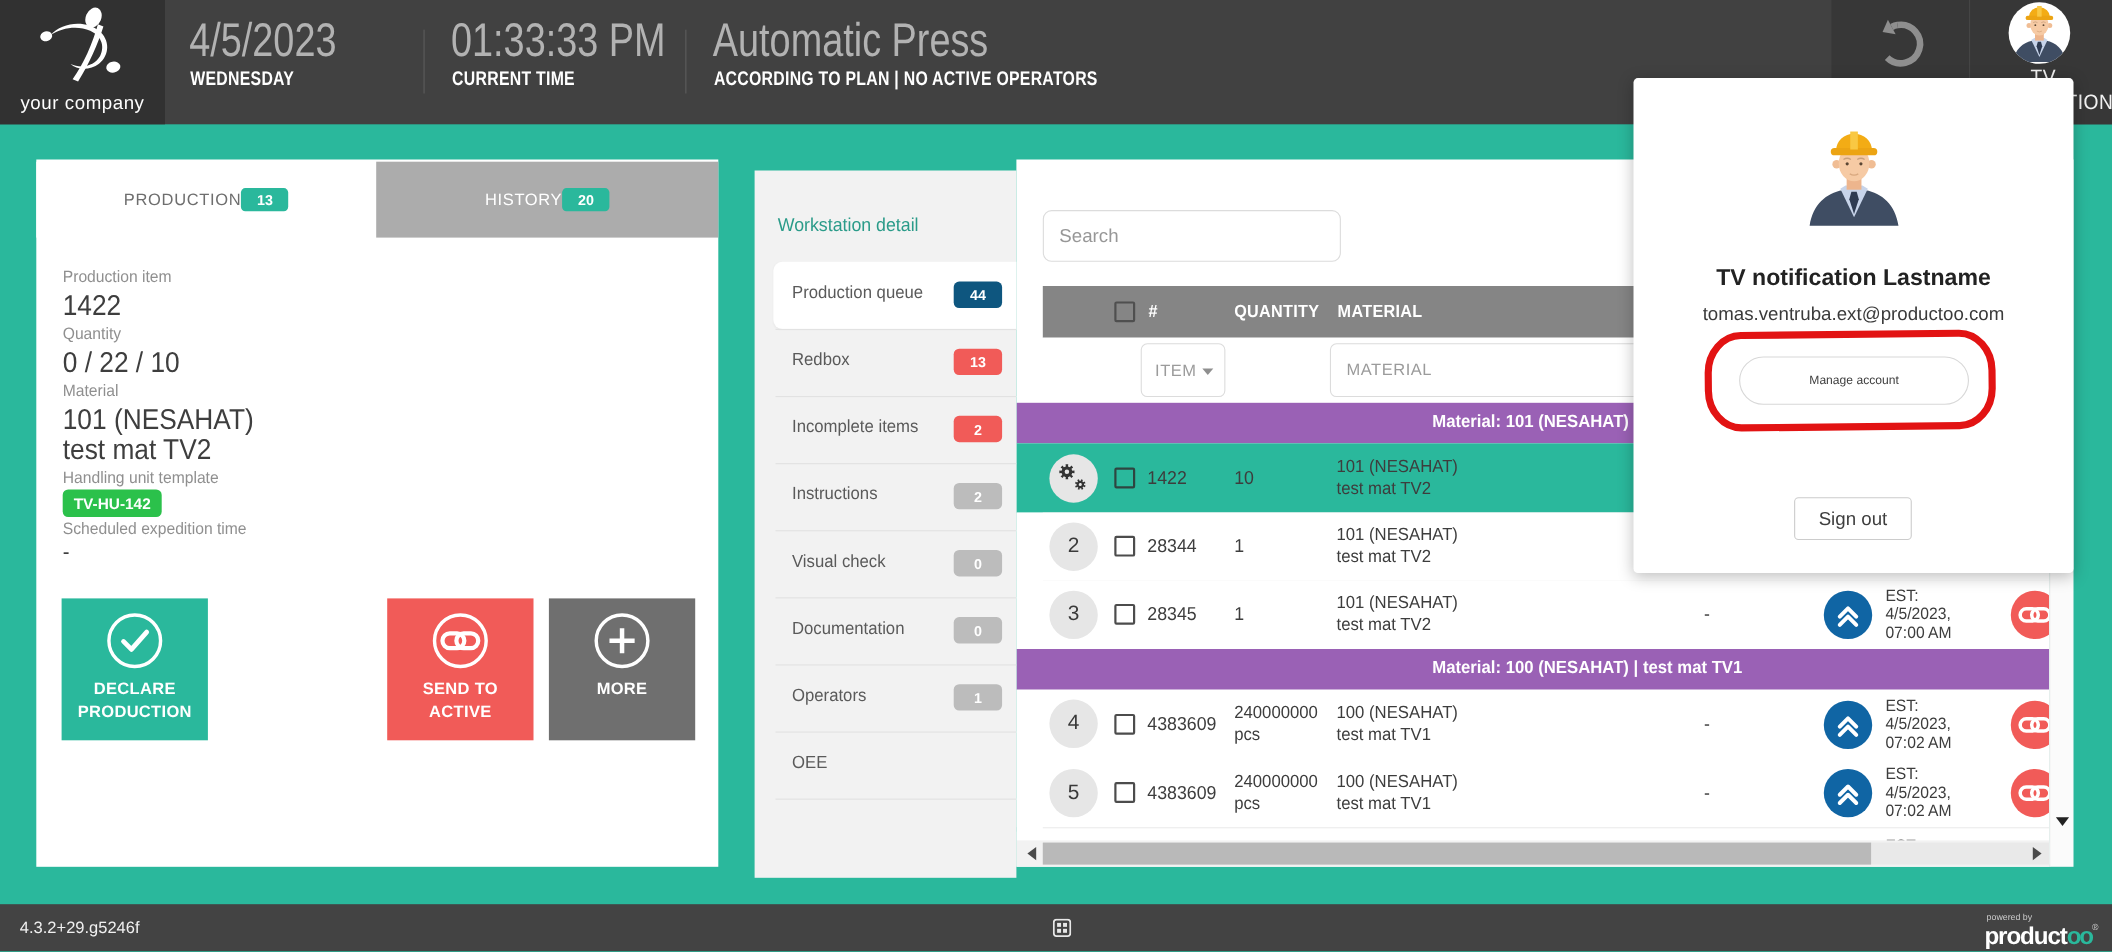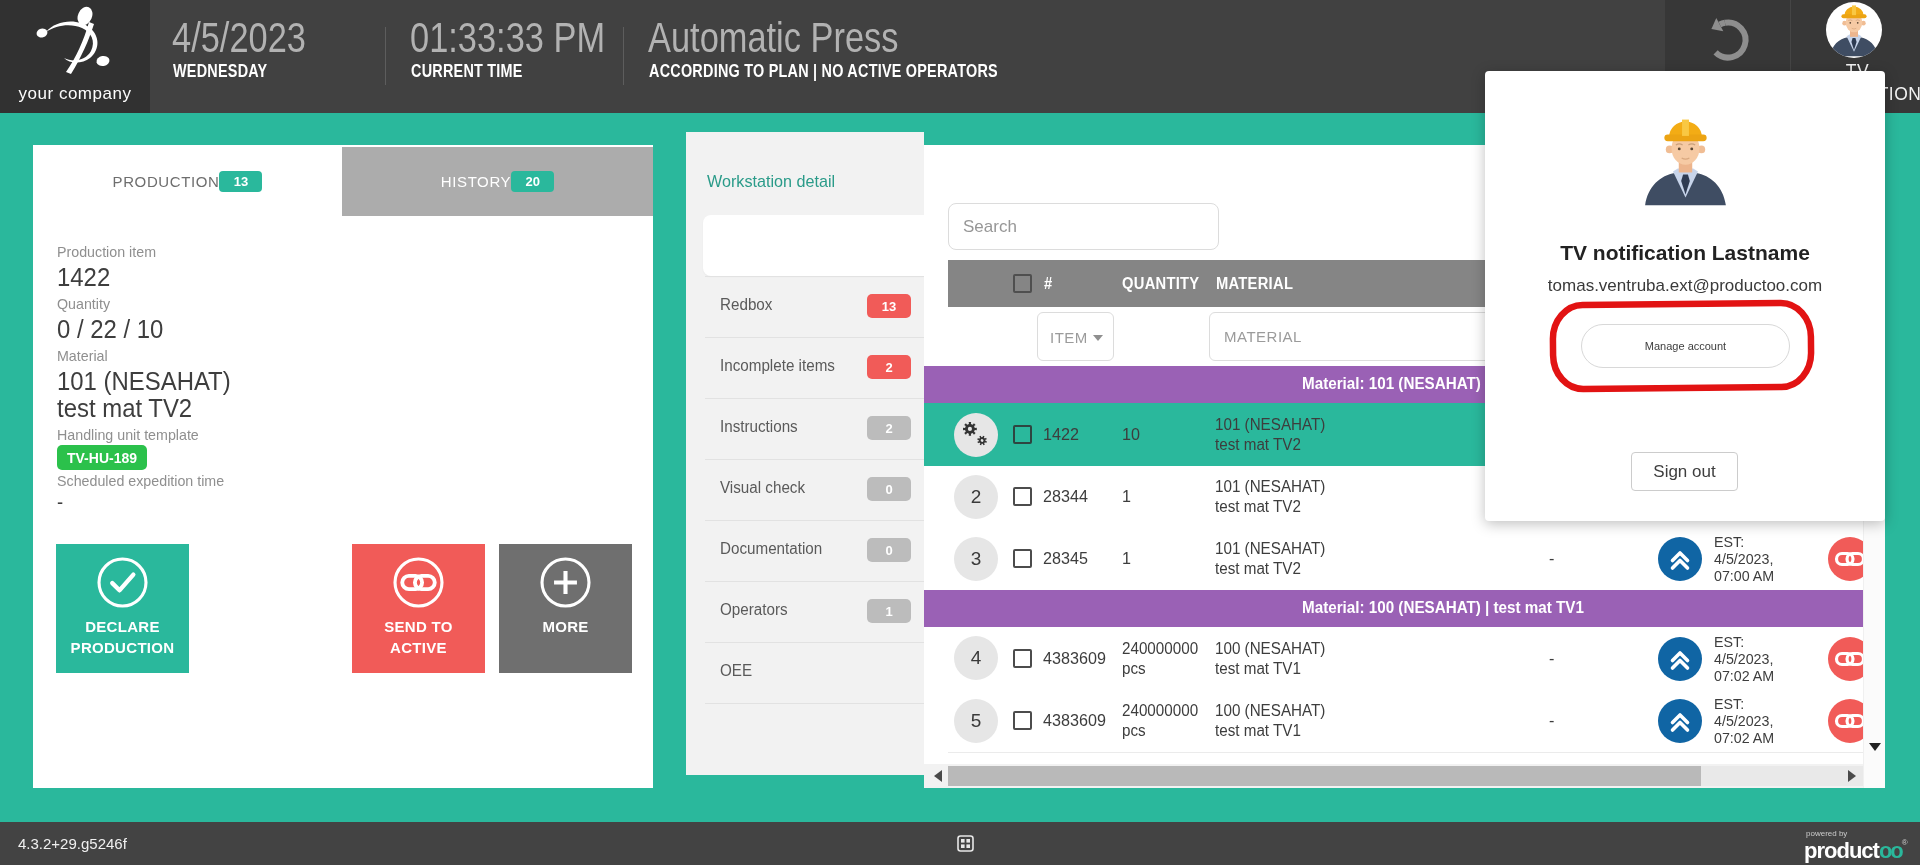--- a/index.html
+++ b/index.html
@@ -55,34 +55,34 @@
 
   .action-btn { top:399px; width:133px; height:129px; color:#ffffff; text-align:center; cursor:pointer; }
   .action-btn .icon { position:absolute; left:40px; top:12px; width:53px; height:53px; }
   .action-btn .lbl { position:absolute; left:4px; top:72px; width:125px; font-size:15px; font-weight:bold; line-height:21px; letter-spacing:.3px; }
   #btn-declare { left:23px; background:#2ab89c; }
   #btn-detail { left:171px; background:#6f6f6f; }
   #btn-redbox { left:319px; background:#f15b58; }
   #btn-more { left:466px; background:#6f6f6f; }
 
   
-  #ws-panel { left:686px; top:132px; width:238px; height:643px; background:#f2f2f2; }
+  #ws-panel { left:686px; top:155px; width:238px; height:643px; background:#f2f2f2; }
   #ws-title { left:21px; top:40px; color:#2a9b89; font-size:17px; transform:scaleX(.95); transform-origin:left center; white-space:nowrap; }
   .ws-item { left:0; width:238px; height:61px; }
   .ws-item .ws-label { position:absolute; left:34px; top:20px; font-size:16px; color:#5a5a5a; transform:scaleX(.95); transform-origin:left center; white-space:nowrap; }
   .ws-item .ws-badge { position:absolute; left:181px; top:18px; width:44px; height:24px; border-radius:5px; color:#ffffff; font-size:13px; font-weight:bold; display:flex; align-items:center; justify-content:center; }
   .ws-divider { left:19px; width:219px; height:1px; background:#e2e2e2; }
   #ws-active { left:17px; top:83px; width:221px; height:61px; background:#ffffff; border-radius:8px 0 0 8px; box-shadow:0 1px 2px rgba(0,0,0,.04); }
   .badge-navy { background:#0e567f; }
   .badge-red { background:#f15b58; }
   .badge-gray { background:#bcbcbc; }
 
   
   #queue-panel { left:924px; top:145px; width:939px; height:643px; background:#ffffff; overflow:hidden; }
-  #search-box { left:24px; top:46px; width:271px; height:47px; border:1px solid #dcdcdc; border-radius:8px; background:#ffffff; font-size:17px; color:#3e3e3e; padding:0 14px; outline:none; font-family:"Liberation Sans",sans-serif;margin-top:12px; }
+  #search-box { left:24px; top:46px; width:271px; height:47px; border:1px solid #dcdcdc; border-radius:8px; background:#ffffff; font-size:17px; color:#3e3e3e; padding:0 14px; outline:none; font-family:"Liberation Sans",sans-serif; }
   #search-box::placeholder { color:#979797; }
   #table-head { left:24px; top:115px; width:915px; height:47px; background:#858585; }
   #table-head .cb { left:65px; top:14px; border-color:#4f4f4f; }
   .th { position:absolute; top:15px; color:#ffffff; font-size:16px; font-weight:bold; letter-spacing:.3px; transform:scaleX(.92); transform-origin:left center; }
   #th-item { left:96px; }
   #th-qty { left:174px; }
   #th-mat { left:268px; }
 
   #filter-row { left:24px; top:162px; width:915px; height:59px; background:#ffffff; }
   #filter-item { position:absolute; left:89px; top:5px; width:77px; height:49px; border:1px solid #dcdcdc; border-radius:6px; color:#9b9b9b; font-size:15px; }
@@ -221,21 +221,21 @@
   </div>
 
   <div class="abs fld-label" style="top:98px">Production item</div>
   <div class="abs fld-value" style="top:117px">1422</div>
   <div class="abs fld-label" style="top:150px">Quantity</div>
   <div class="abs fld-value" style="top:169px">0 / 22 / 10</div>
   <div class="abs fld-label" style="top:202px">Material</div>
   <div class="abs fld-value" style="top:221px">101 (NESAHAT)</div>
   <div class="abs fld-value" style="top:248px">test mat TV2</div>
   <div class="abs fld-label" style="top:281px">Handling unit template</div>
-  <div class="abs" id="hu-badge">TV-HU-189</div>
+  <div class="abs" id="hu-badge">TV-HU-142</div>
   <div class="abs fld-label" style="top:327px">Scheduled expedition time</div>
   <div class="abs fld-value" style="top:346px;font-size:20px">-</div>
 
 
   <div class="abs action-btn" id="btn-declare">
     <svg class="icon" viewBox="0 0 44 44">
       <circle cx="22" cy="22" r="19.5" fill="none" stroke="#ffffff" stroke-width="2.6"></circle>
       <path d="M13.5 22.5 L19.5 28.5 L31 15.5" fill="none" stroke="#ffffff" stroke-width="3.6" stroke-linecap="round" stroke-linejoin="round"></path>
     </svg>
     <div class="lbl">DECLARE PRODUCTION</div>
@@ -253,20 +253,24 @@
       <path d="M22 12.5 V31.5 M12.5 22 H31.5" stroke="#ffffff" stroke-width="3.4"></path>
     </svg>
     <div class="lbl">MORE</div>
   </div>
 </div>
 
 <div class="abs" id="ws-panel">
   <div class="abs" id="ws-title">Workstation detail</div>
   <div class="abs" id="ws-active"></div>
 
+  <div class="abs ws-item" style="top:83px">
+    <span class="ws-label">Production queue</span>
+    <span class="ws-badge badge-navy">44</span>
+  </div>
   <div class="abs ws-divider" style="top:144px"></div>
   <div class="abs ws-item" style="top:144px">
     <span class="ws-label">Redbox</span>
     <span class="ws-badge badge-red">13</span>
   </div>
   <div class="abs ws-divider" style="top:205px"></div>
   <div class="abs ws-item" style="top:205px">
     <span class="ws-label">Incomplete items</span>
     <span class="ws-badge badge-red">2</span>
   </div>

